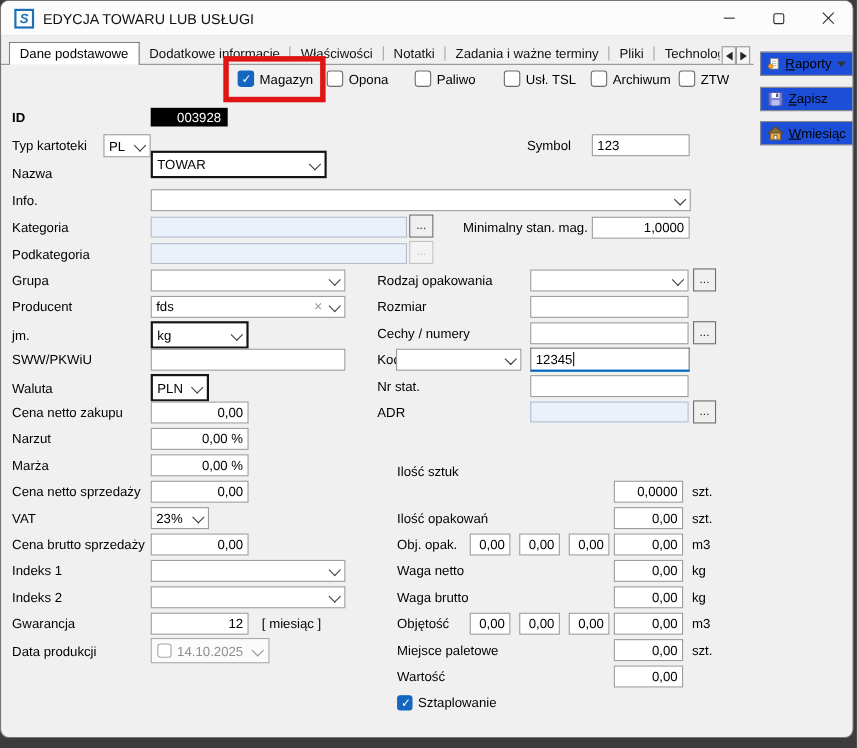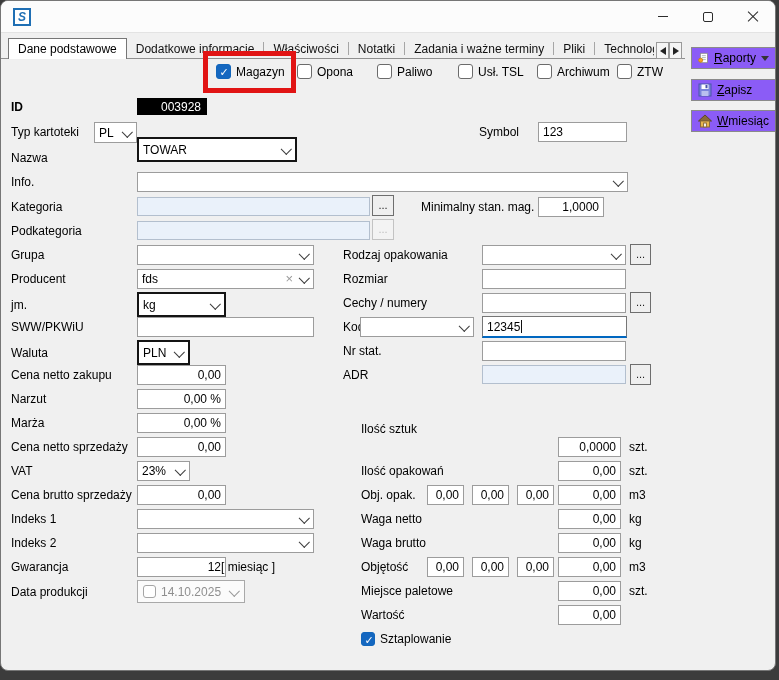--- a/index.html
+++ b/index.html
@@ -24,21 +24,21 @@
   .tabs{position:absolute;left:7px;top:37px;height:21px;width:646px;display:flex;align-items:center;overflow:hidden;white-space:nowrap}
   .tab-active{height:21px;background:#fff;border:1px solid #767676;border-bottom:none;padding:0 9px;display:flex;
               align-items:center;position:relative;z-index:2;box-sizing:border-box}
   .tab{padding:0 9px;color:#111}
   .tabdiv{display:inline-block;width:1px;height:13px;background:#a6a6a6;flex:0 0 1px}
   .tsb{position:absolute;top:41px;width:13px;height:17px;border:1px solid #9a9a9a;background:#f5f5f5;
        display:flex;align-items:center;justify-content:center;box-sizing:border-box}
   .tri-l{width:0;height:0;border-top:4px solid transparent;border-bottom:4px solid transparent;border-right:6px solid #222}
   .tri-r{width:0;height:0;border-top:4px solid transparent;border-bottom:4px solid transparent;border-left:6px solid #222}
   
-  .abtn{position:absolute;left:690px;width:85px;height:22px;background:#8b5cf6;border:1px solid #8a8a8a;
+  .abtn{position:absolute;left:690px;width:85px;height:22px;background:#1d4ed8;border:1px solid #8a8a8a;
         display:flex;align-items:center;gap:5px;padding:0 6px;box-sizing:border-box}
   .mn{text-decoration:underline}
   .dd-caret{width:0;height:0;border-left:4px solid transparent;border-right:4px solid transparent;
             border-top:5px solid #333;margin-left:auto}
   
   .flag{position:absolute;top:62px;height:17px;display:flex;align-items:center;gap:5px}
   .cb{width:15px;height:15px;border:1px solid #6b6b6b;border-radius:3px;background:#fff;box-sizing:border-box;position:relative;flex:0 0 15px}
   .cb.on{background:#1467c0;border-color:#1266bb}
   .cb.on::after{content:"✓";position:absolute;left:2.5px;top:0;color:#fff;font-size:11px;line-height:14px}
   .redbox{position:absolute;left:202px;top:50px;width:93px;height:42px;border:5px solid #e11414;z-index:9;box-sizing:border-box}
@@ -66,20 +66,21 @@
              box-sizing:border-box;display:flex;align-items:center;gap:5px;padding:0 5px;color:#8f8f8f}
   .minicb{width:13px;height:13px;border:1px solid #a5a5a5;border-radius:3px;background:#fff;box-sizing:border-box;flex:0 0 13px}
 </style>
 </head>
 <body>
 
 <div class="win">
 
   <div class="titlebar">
     <div class="appicon">S</div>
+    <div class="title">EDYCJA TOWARU LUB USŁUGI</div>
     <div class="wbtn" style="left:639px">
         <span class="ico-min"></span>
       </div>
     <div class="wbtn" style="left:684px">
         <span class="ico-max"></span>
       </div>
     <div class="wbtn" style="left:729px">
         <span class="ico-close"></span>
       </div>
   </div>
@@ -186,21 +187,21 @@
     <span></span>
       <span class="chev"></span>
   </div>
 
   <div class="lbl" style="left:10px;top:199px">Kategoria</div>
   <div class="inp ro" style="left:136px;top:196px;width:233px;height:19px">
       <span></span>
     </div>
   <div class="dots" style="left:371px;top:194px">...</div>
   <div class="lbl" style="left:420px;top:199px;width:113px;text-align:left">Minimalny stan. mag.</div>
-  <div class="inp num" style="left:537px;top:196px;width:66px">
+  <div class="inp num" style="left:537px;top:196px;width:89px">
       <span>1,0000</span>
     </div>
 
   <div class="lbl" style="left:10px;top:223px">Podkategoria</div>
   <div class="inp ro" style="left:136px;top:220px;width:233px;height:19px">
       <span></span>
     </div>
   <div class="dots dis" style="left:371px;top:218px">...</div>
 
   <div class="lbl" style="left:10px;top:247px">Grupa</div>
@@ -273,21 +274,21 @@
   <div class="lbl" style="left:10px;top:535px">Indeks 2</div>
   <div class="inp" style="left:136px;top:532px;width:177px">
     <span></span>
       <span class="chev"></span>
   </div>
 
   <div class="lbl" style="left:10px;top:559px">Gwarancja</div>
   <div class="inp num" style="left:136px;top:556px;width:89px">
       <span>12</span>
     </div>
-  <div class="lbl" style="left:220px;top:559px">[ miesiąc ]</div>
+  <div class="lbl" style="left:237px;top:559px">[ miesiąc ]</div>
 
   <div class="lbl" style="left:10px;top:584px">Data produkcji</div>
   <div class="datecombo">
     <span class="minicb"></span>
     <span>14.10.2025</span>
     <span class="chev gray"></span>
   </div>
 
   <div class="lbl" style="left:342px;top:247px">Rodzaj opakowania</div>
   <div class="inp" style="left:481px;top:244px;width:144px">

